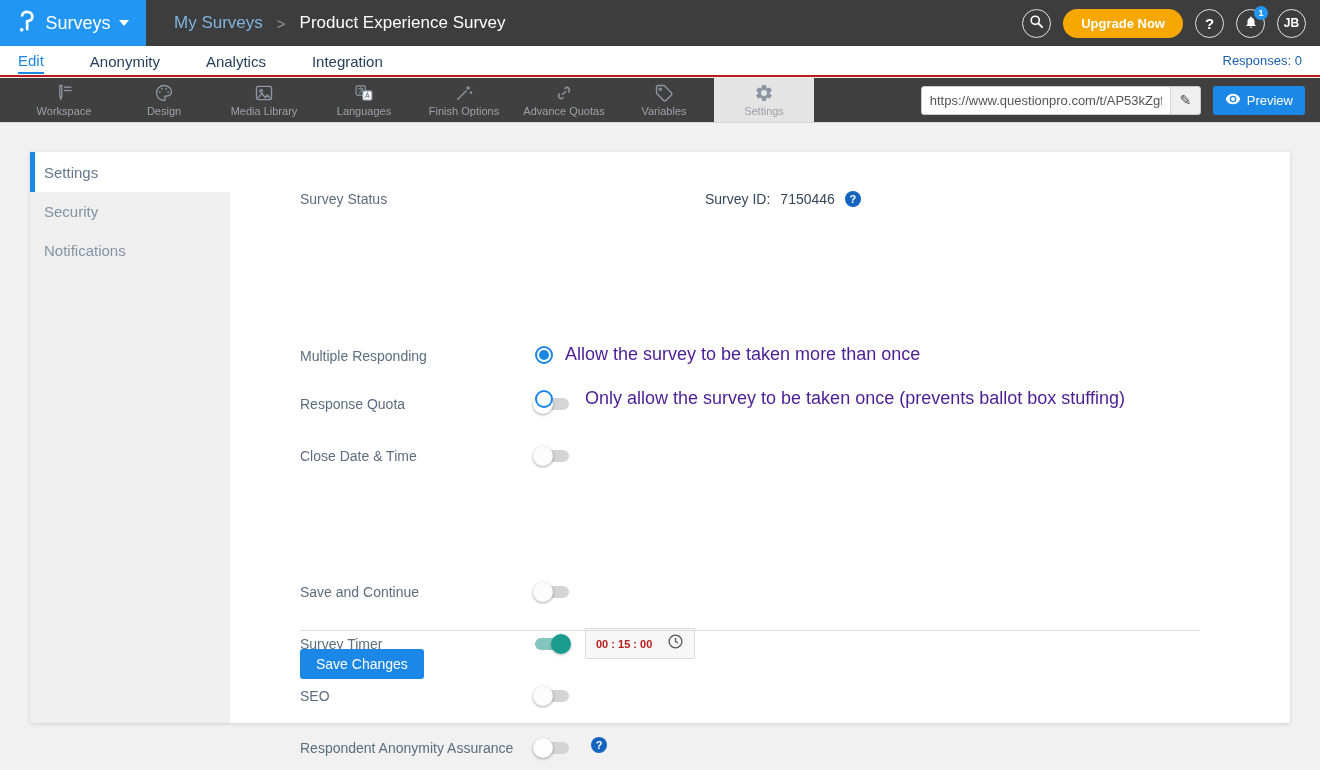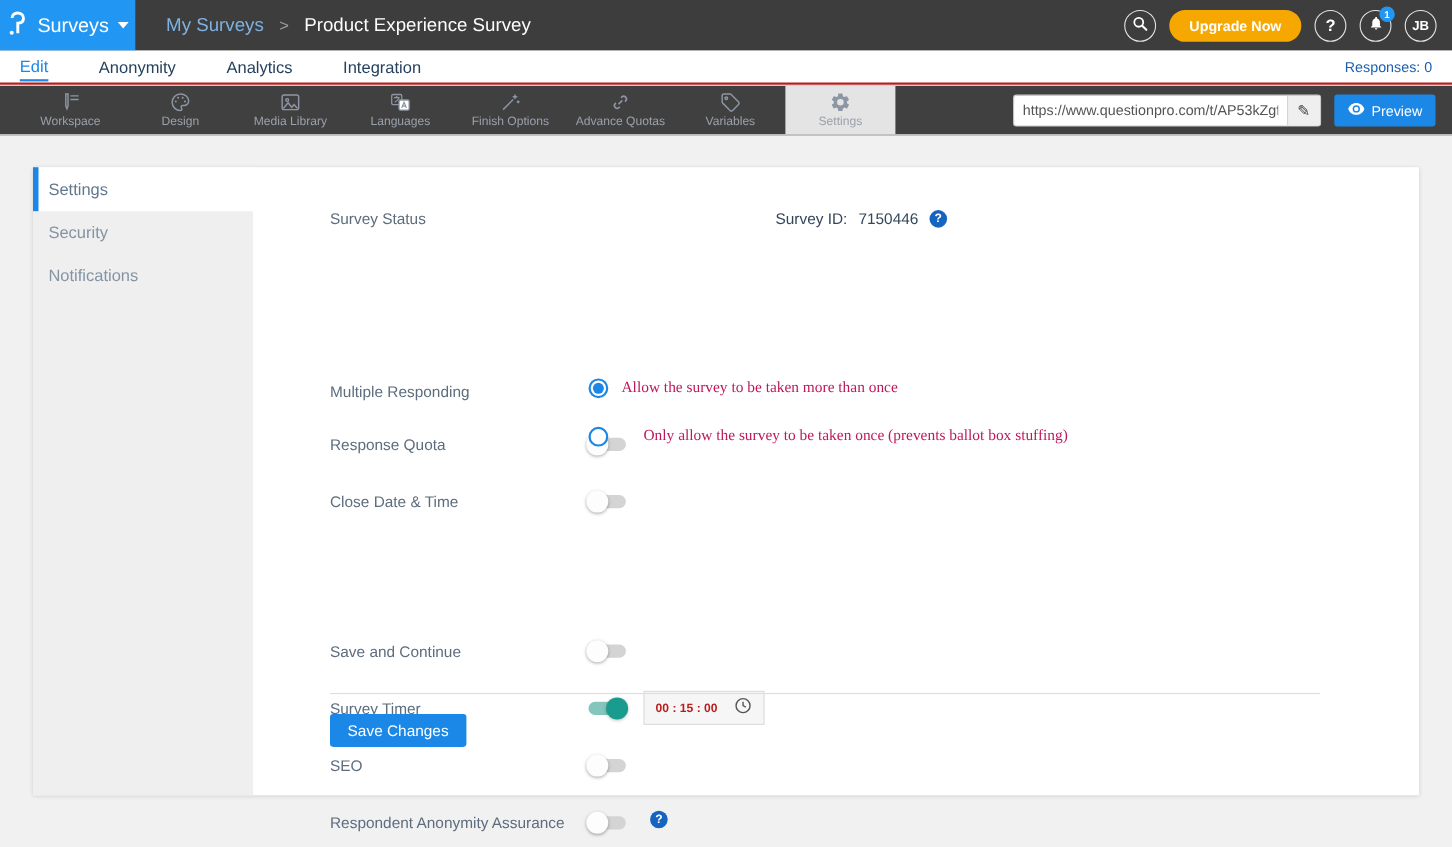--- a/index.html
+++ b/index.html
@@ -2,21 +2,21 @@
 <html><head>
 <meta charset="utf-8">
 <style>
   * { margin:0; padding:0; box-sizing:border-box; }
   html,body { width:1320px; height:770px; }
   body { font-family:"Liberation Sans", sans-serif; background:#f1f1f2; overflow:hidden; }
   .screen { position:relative; width:1320px; height:770px; }
 
   
   .topbar { position:absolute; left:0; top:0; width:1320px; height:46px; background:#3d3d3d; display:flex; align-items:center; }
-  .logo-block { width:123px; height:46px; background:#2196f3; display:flex; align-items:center; justify-content:center; gap:8px; cursor:pointer; flex:0 0 auto; }
+  .logo-block { width:146px; height:46px; background:#2196f3; display:flex; align-items:center; justify-content:center; gap:8px; cursor:pointer; flex:0 0 auto; }
   .logo-block .brand { color:#fff; font-size:18px; }
   .caret-down { width:0; height:0; border-left:5px solid transparent; border-right:5px solid transparent; border-top:6px solid #fff; display:inline-block; }
   .breadcrumb { display:flex; align-items:center; gap:14px; margin-left:28px; font-size:17px; }
   .bc-parent { color:#7fb2e0; cursor:pointer; }
   .bc-sep { color:#9a9a9a; font-size:15px; }
   .bc-current { color:#fdfdfd; }
   .topbar-right { margin-left:auto; display:flex; align-items:center; gap:12px; padding-right:14px; }
   .tb-circle { width:29px; height:29px; border:1.5px solid #e4e4e4; border-radius:50%; display:flex; align-items:center; justify-content:center; color:#fff; cursor:pointer; position:relative; font-weight:bold; font-size:15px; flex:0 0 auto; }
   .upgrade-btn { height:29px; border:none; border-radius:15px; background:#f7a800; color:#fff; font-weight:bold; font-size:13px; padding:0 18px; cursor:pointer; font-family:"Liberation Sans",sans-serif; }
   .badge { position:absolute; top:-4px; right:-4px; min-width:14px; height:14px; border-radius:7px; background:#2196f3; color:#fff; font-size:9px; font-weight:bold; display:flex; align-items:center; justify-content:center; padding:0 3px; }
@@ -67,21 +67,21 @@
   .switch .knob { position:absolute; left:-2px; top:-4px; width:20px; height:20px; border-radius:50%; background:#fdfdfd; box-shadow:0 1px 3px rgba(0,0,0,0.35); }
   .switch.on { background:#84c5bd; }
   .switch.on .knob { left:auto; right:-2px; background:#199c8d; box-shadow:0 1px 3px rgba(0,0,0,0.25); }
 
   .row-multi { top:192px; width:920px; }
   .row-multi .flabel { position:absolute; left:0; top:4px; }
   .radio-opt { position:absolute; left:235px; display:flex; align-items:center; gap:12px; cursor:pointer; }
   .radio-opt.opt2 { top:44px;gap:32px; }
   .radio { width:18px; height:18px; border-radius:50%; border:2px solid #1b87e6; background:#fff; display:flex; align-items:center; justify-content:center; flex:0 0 auto; }
   .radio.checked::after { content:""; width:10px; height:10px; border-radius:50%; background:#1b87e6; }
-  .radio-text { font-size:14px; color:#be185d;font-family:Liberation Serif, serif; }
+  .radio-text { font-size:18px; color:#4c1d95; }
 
   .red-underline { position:absolute; left:0; top:27px; width:78px; height:4px; background:#e03131; }
   .timer-box { position:absolute; left:285px; top:-4px; width:110px; height:31px; background:#f6f6f6; border:1px solid #dcdcdc; display:flex; align-items:center; justify-content:space-between; padding:0 10px; }
   .timer-value { font-size:11px; color:#b91c1c;font-weight:bold; }
   .anon-help { position:absolute; left:291px; top:1px; }
 
   .divider { position:absolute; left:70px; top:478px; width:900px; height:1px; background:#ddd; }
   .save-btn { position:absolute; left:70px; top:497px; height:30px; background:#1b87e6; color:#fff; border:none; border-radius:3px; font-size:14px; padding:0 16px; cursor:pointer; font-family:"Liberation Sans",sans-serif; }
 </style>
 </head>

